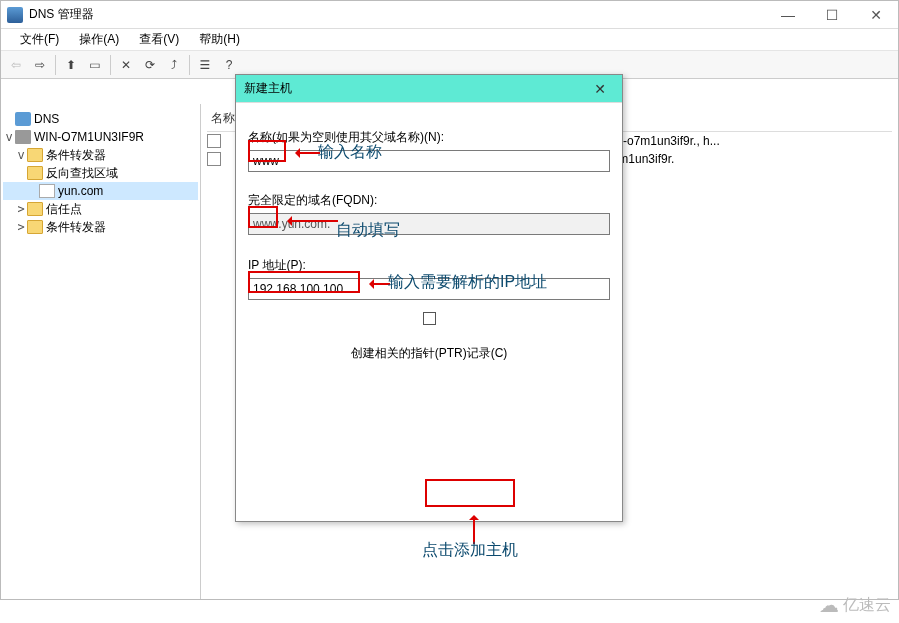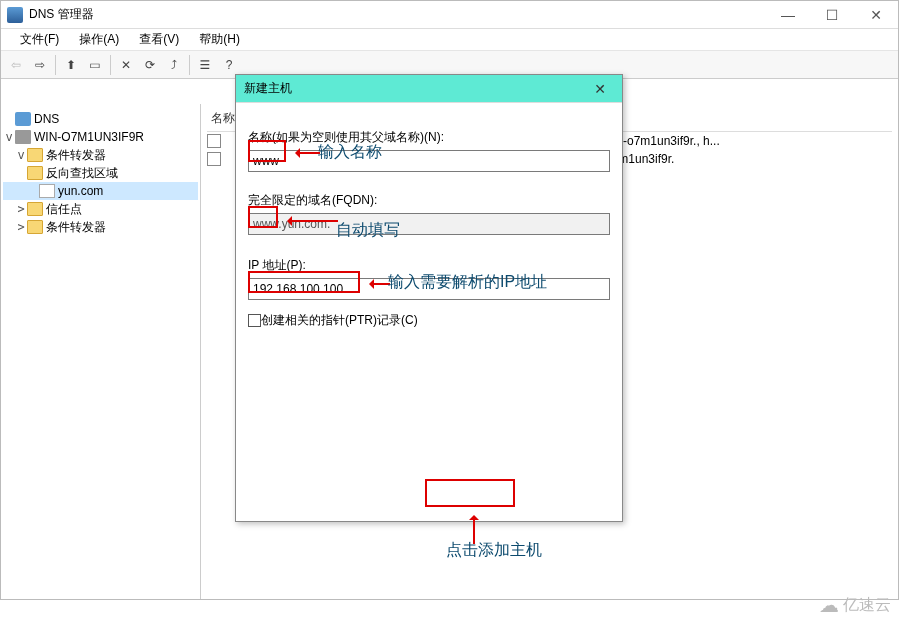--- a/index.html
+++ b/index.html
@@ -46,21 +46,21 @@
   
   .dialog { position: absolute; left: 235px; top: 74px; width: 388px; height: 448px; background: #fff; border: 1px solid #888; box-shadow: 2px 2px 6px rgba(0,0,0,0.25); z-index: 20; display: flex; flex-direction: column; }
   .dlg-title { height: 28px; background: #5eead4; border-bottom: 1px solid #ddd; display: flex; align-items: center; padding: 0 8px; }
   .dlg-title .t { flex: 1; }
   .dlg-close { width: 28px; height: 28px; display: flex; align-items: center; justify-content: center; font-size: 14px; color: #333; }
   .dlg-body { flex: 1; padding: 10px 12px 8px 12px; position: relative; }
   .field-label { margin-top: 6px; margin-bottom: 4px; }
   .field-input { width: 100%; height: 22px; border: 1px solid #7a7a7a; padding: 10px 4px; font-family: inherit; font-size: 12px; background: #fff; }
   .field-input.ro { background: #f1f1f1; color: #555; }
   .first-label { margin-top: 16px; }
-  .chk-row { display: flex; align-items: center; margin-top: 12px; gap: 0; }
+  .chk-row { display: flex; align-items: center; margin-top: 12px; gap: 20px; flex-direction: column; }
   .chk { width: 13px; height: 13px; border: 1px solid #555; background: #fff; }
   .dlg-buttons { display: flex; justify-content: flex-end; gap: 10px; padding: 10px 12px 14px 12px; }
   .btn { min-width: 82px; height: 24px; border: 1px solid #888; background: #efefef; display: flex; align-items: center; justify-content: center; padding: 0 10px; }
   .btn.primary {}
 
   
   .ann-box { position: absolute; border: 2px solid #d00; pointer-events: none; z-index: 30; }
   .ann-text { position: absolute; color: #0c4a6e; font-size: 16px; z-index: 31; white-space: nowrap; pointer-events: none; }
   .ann-arrow { position: absolute; z-index: 31; pointer-events: none; }
   .ann-arrow.left::before { content: ""; position: absolute; left: 0; top: 4px; border: 5px solid transparent; border-right-color: #d00; }
@@ -211,18 +211,18 @@
 <div class="ann-box" style="left:248px; top:271px; width:112px; height:22px;"></div>
 <div class="ann-arrow left" style="left:364px; top:275px;">
     <span class="shaft" style="width:18px;"></span>
   </div>
 <div class="ann-text" style="left:388px; top:272px;">输入需要解析的IP地址</div>
 
 <div class="ann-box" style="left:425px; top:479px; width:90px; height:28px;"></div>
 <div class="ann-arrow up" style="left:465px; top:510px;">
     <span class="shaft" style="height:26px;"></span>
   </div>
-<div class="ann-text" style="left:422px; top:540px;margin-left:24px;">点击添加主机</div>
+<div class="ann-text" style="left:422px; top:540px;">点击添加主机</div>
 
 <div class="watermark">
   <span class="cloud">☁</span>
   <span>亿速云</span>
 </div>
 
 </body></html>

